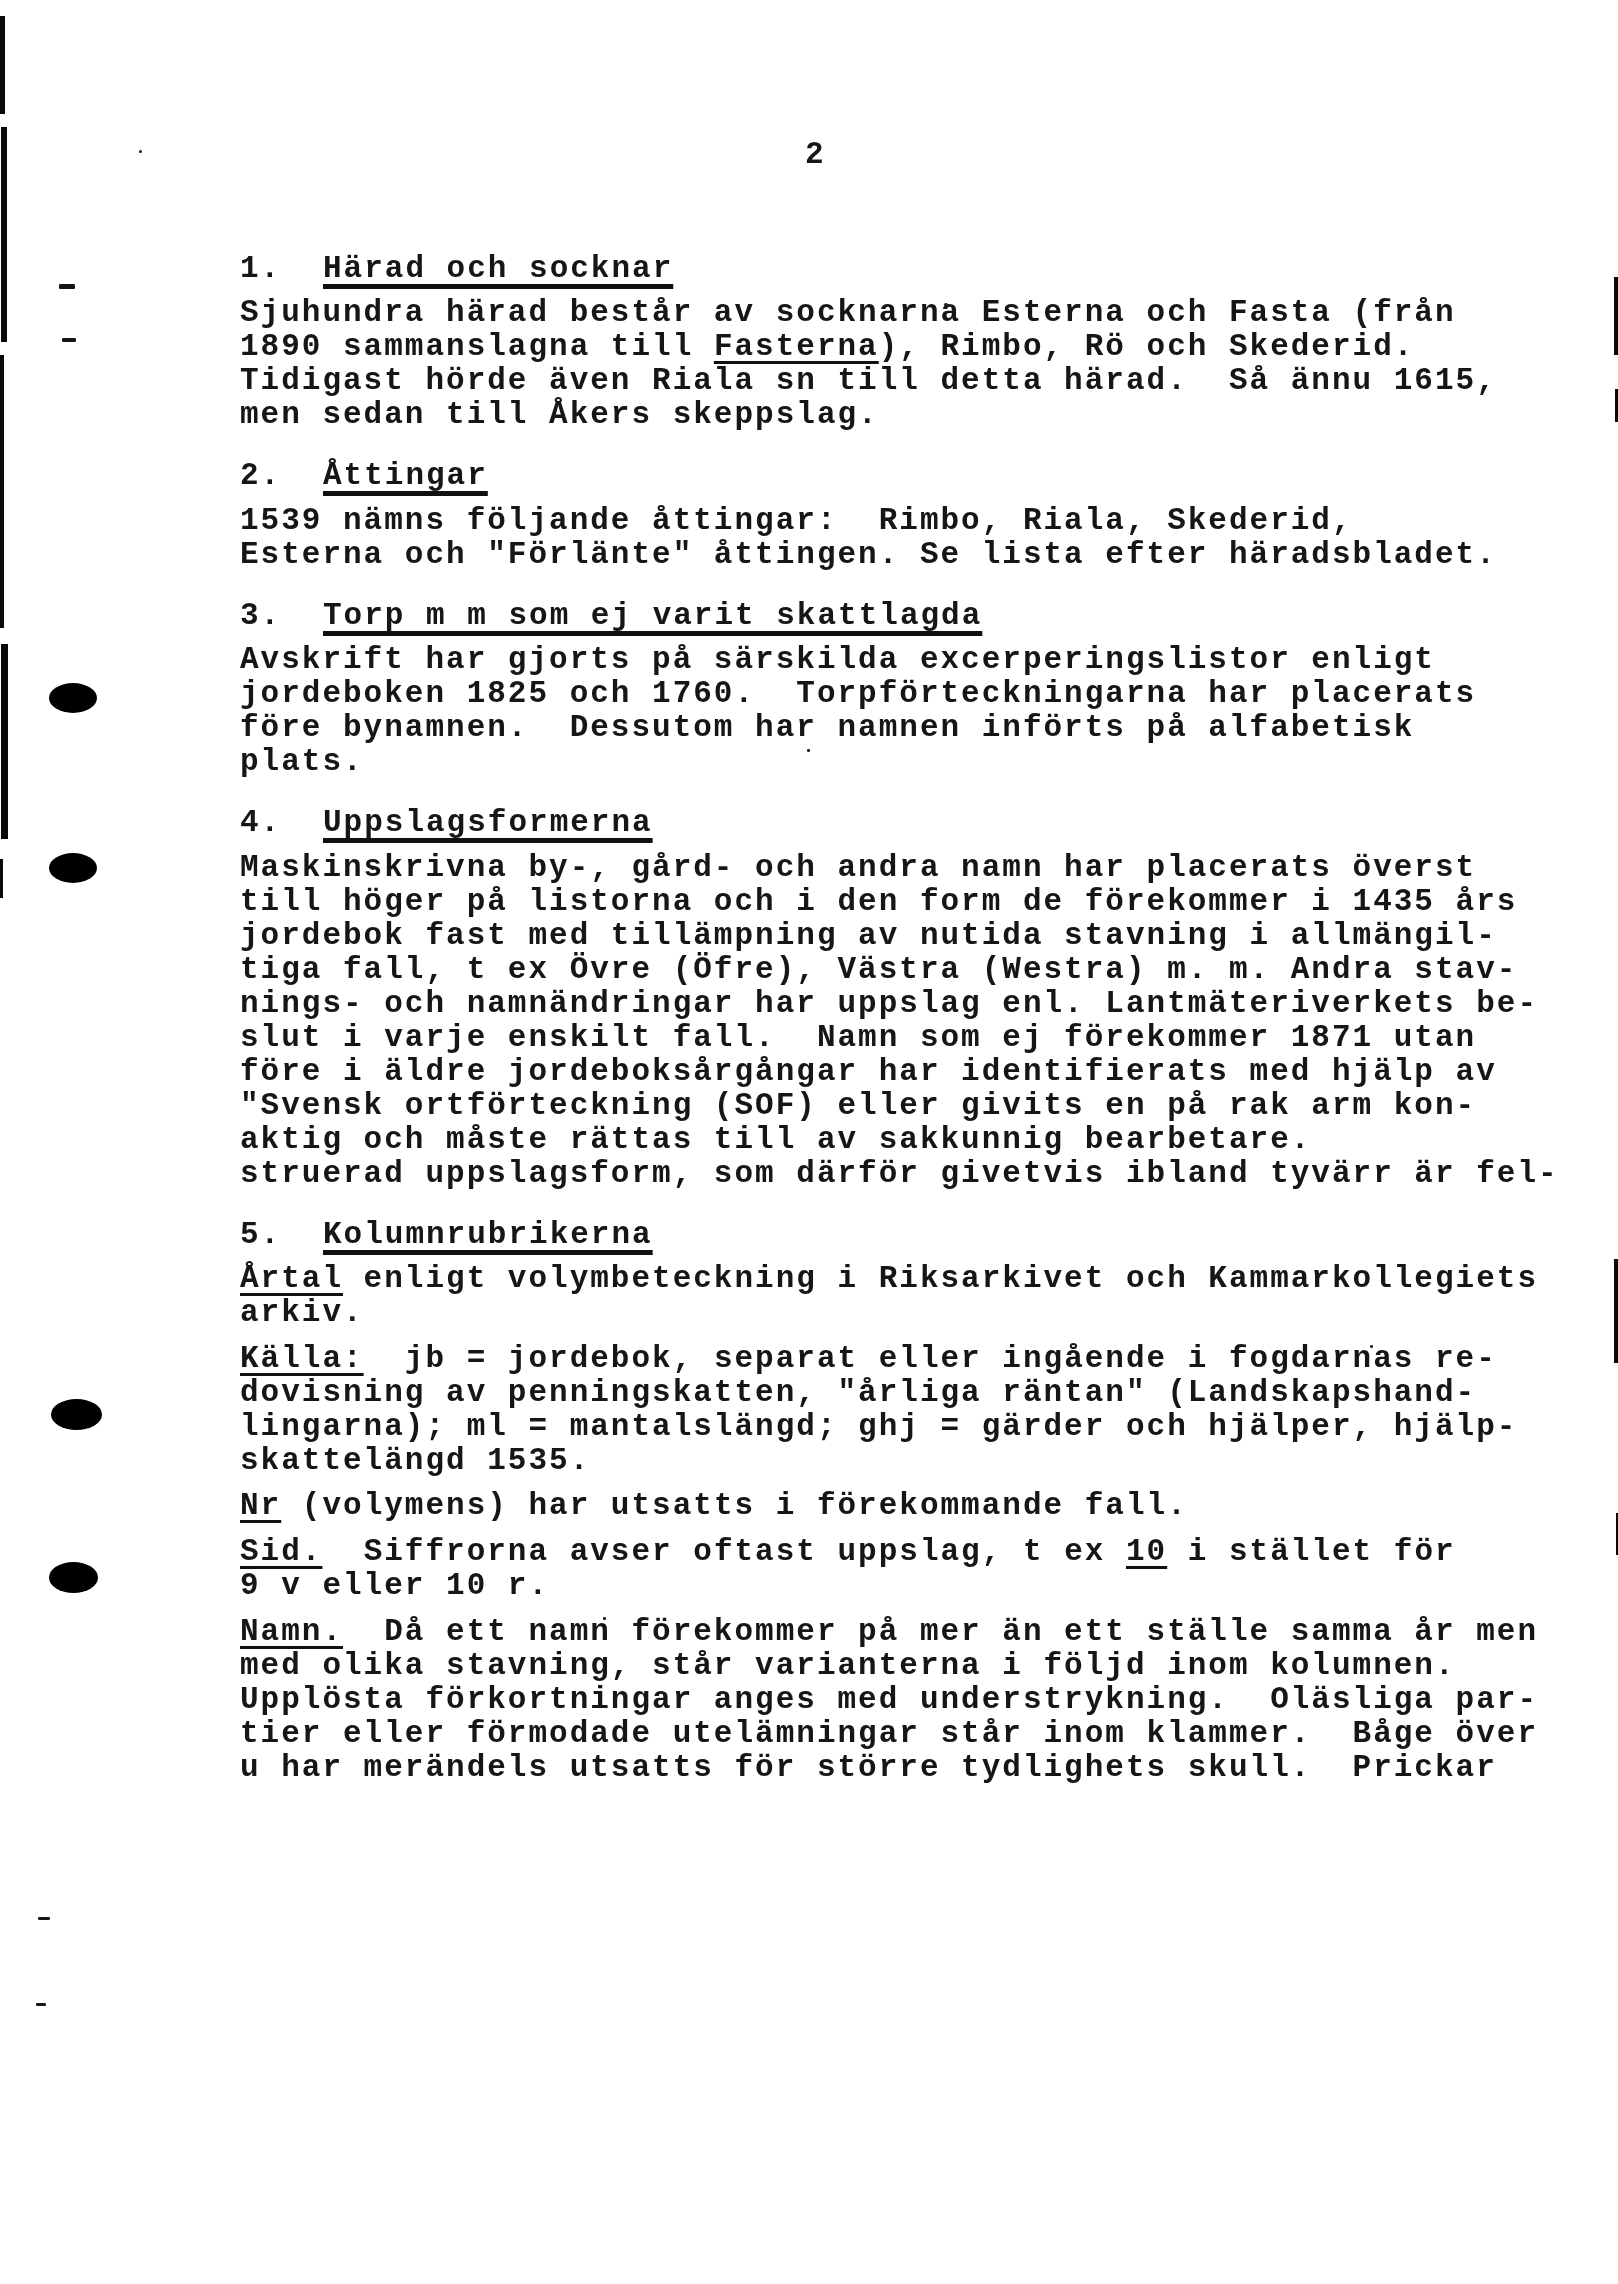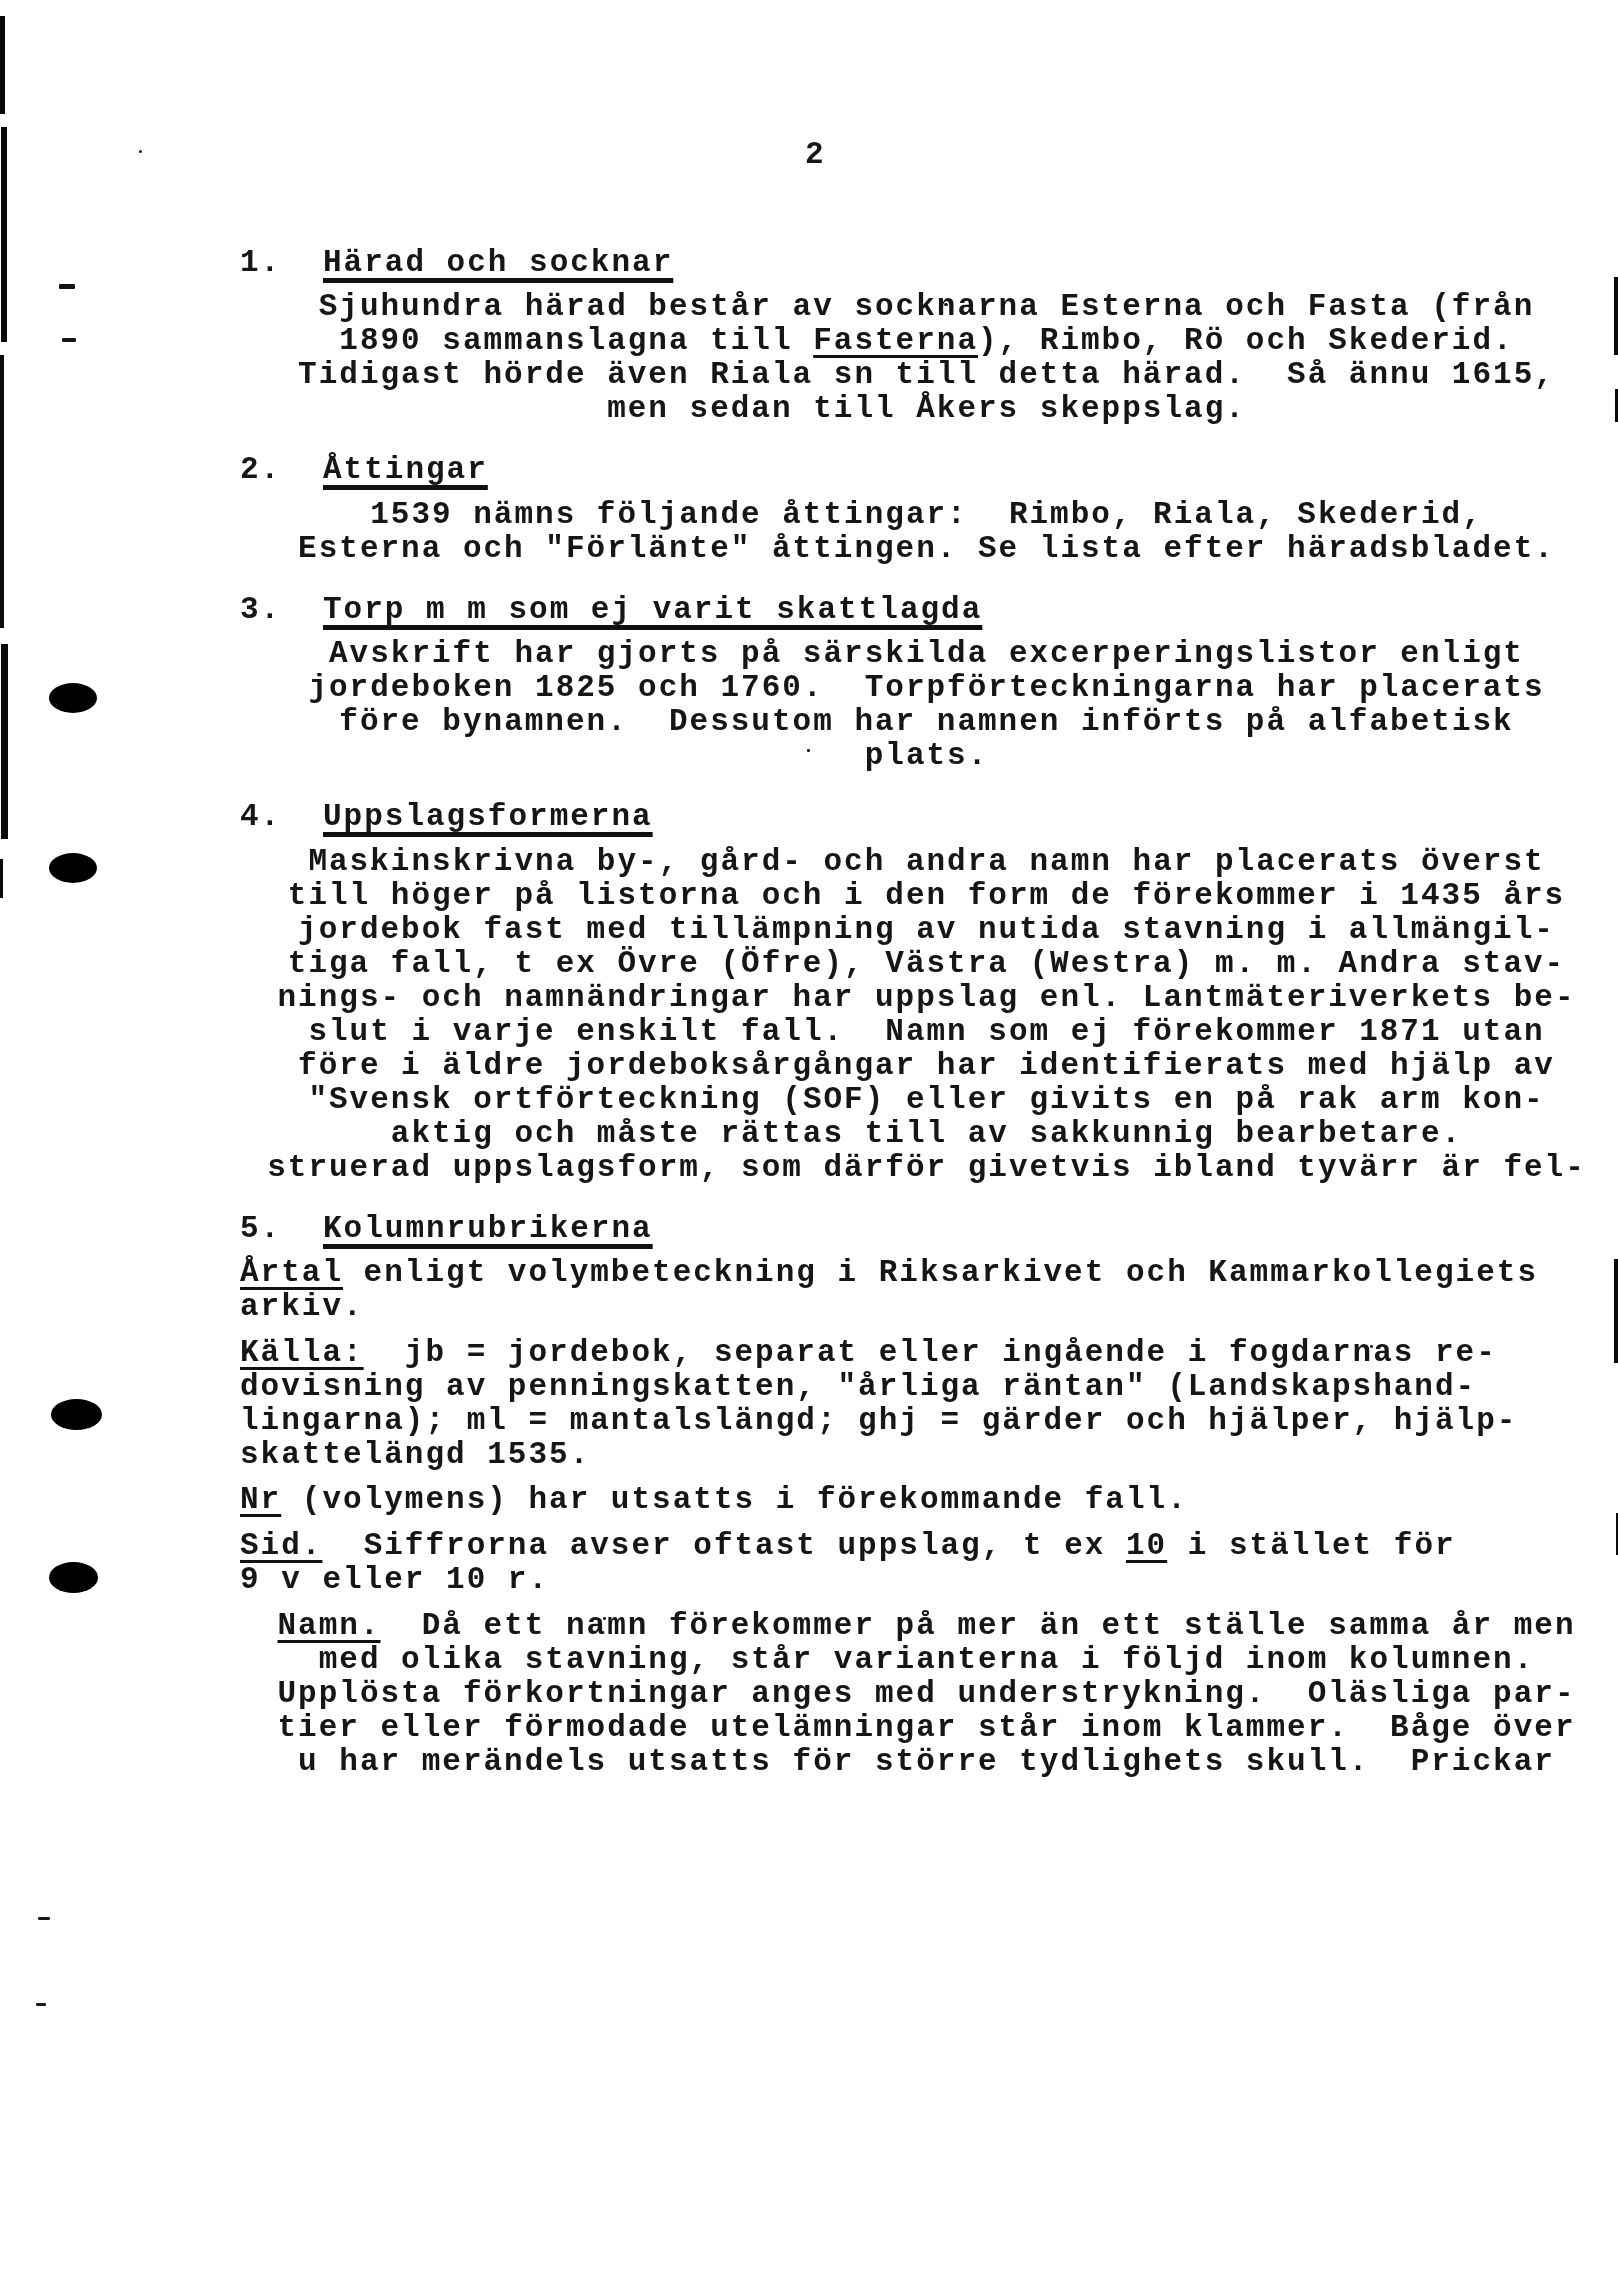--- a/index.html
+++ b/index.html
@@ -29,21 +29,21 @@
   .page-num {
     position: absolute;
     left: 805px;
     top: 138px;
     line-height: 34px;
     white-space: pre;
   }
   .content {
     position: absolute;
     left: 240px;
-    top: 246px;
+    top: 252px;
     width: 1373px;
   }
   .line {
     height: 34px;
     line-height: 34px;
     white-space: pre;
   }
   .sec { margin-bottom: 27px; }
   .sec:last-child { margin-bottom: 0; }
   .sec-head { margin-bottom: 10.4px; }
@@ -51,21 +51,21 @@
     display: inline-block;
     width: 83px;
   }
   .h-title {
     text-decoration: underline;
     text-decoration-thickness: 5.2px;
     text-underline-offset: 6.5px;
     text-decoration-color: #111111;
   }
   .block { margin-bottom: 11.7px; }
-  .block:last-child { margin-bottom: 0; text-align: center; }
+  .block:last-child { margin-bottom: 0; }
   .u {
     text-decoration: underline;
     text-decoration-thickness: 3.3px;
     text-underline-offset: 5.9px;
     text-decoration-color: #111111;
   }
   
   .blob {
     position: absolute;
     background: #000000;

